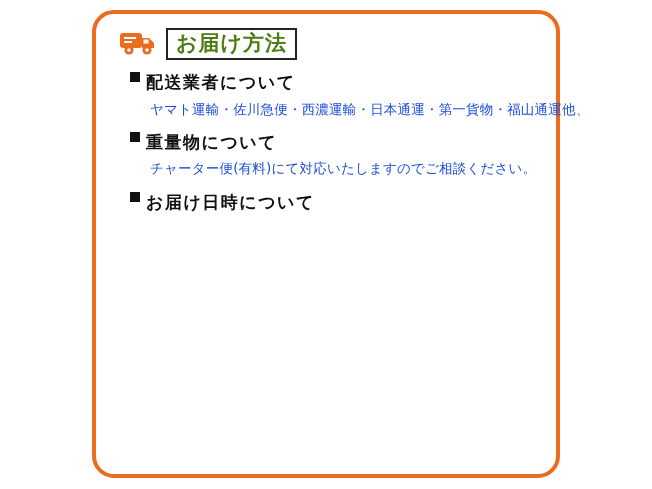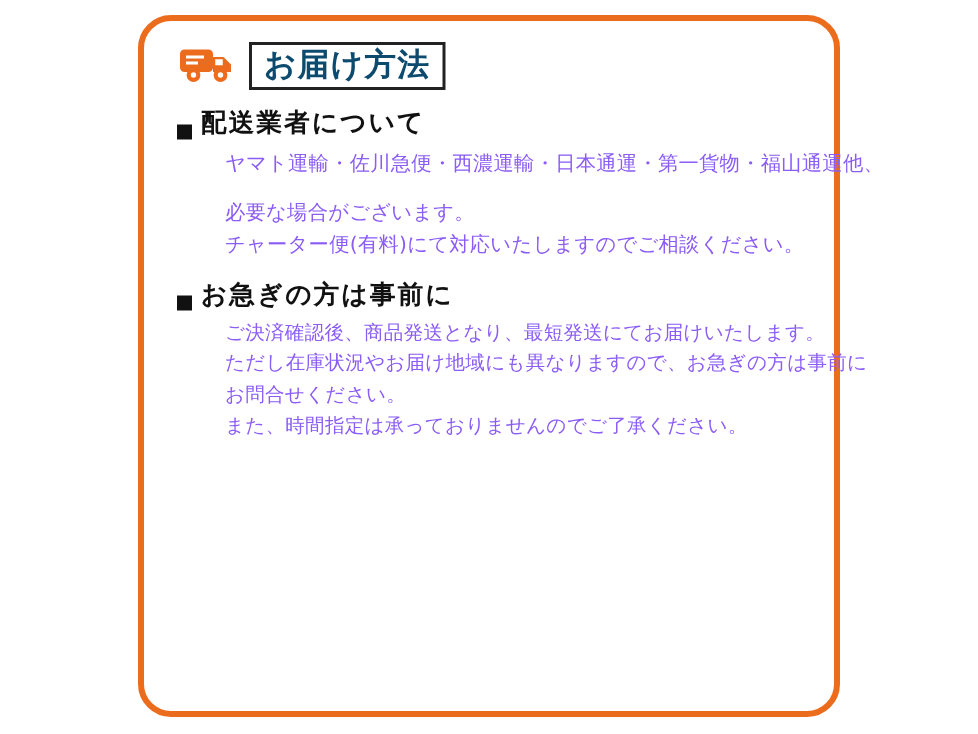--- a/index.html
+++ b/index.html
@@ -52,33 +52,33 @@
     display: block;
   }
   .title-box {
     border: 2px solid #222222;
     padding: 1px 8px 3px 8px;
     display: inline-block;
   }
   .title-text {
     font-size: 21px;
     font-weight: bold;
-    color: #0c4a6e;
+    color: #4d7c0f;
     letter-spacing: 1px;
     line-height: 1.15;
     white-space: nowrap;
   }
   .section {
     margin-top: 12px;
   }
   .section-heading {
     display: flex;
-    align-items: flex-end;
+    align-items: flex-start;
     gap: 6px;
-    margin-left: 6px;
+    margin-left: 18px;
     margin-bottom: 6px;
   }
   .bullet-square {
     width: 10px;
     height: 10px;
     background: #111111;
     display: inline-block;
     flex: 0 0 auto;
   }
   .section-heading-text {
@@ -88,21 +88,21 @@
     letter-spacing: 1.5px;
     line-height: 1.2;
     white-space: nowrap;
   }
   .section-body {
     margin-left: 38px;
     margin-right: 8px;
   }
   .body-line {
     font-size: 13.5px;
-    color: #8b5cf6;
+    color: #1d4ed8;
     line-height: 1.58;
     letter-spacing: 0.2px;
     white-space: nowrap;
   }
   .body-line.small {
     font-size: 13px;
   }
 </style>
 </head>
 <body>
@@ -134,34 +134,31 @@
         <div class="section-heading">
           <span class="bullet-square"></span>
           <span class="section-heading-text">配送業者について</span>
         </div>
         <div class="section-body">
           <div class="body-line">ヤマト運輸・佐川急便・西濃運輸・日本通運・第一貨物・福山通運他、</div>
         </div>
       </div>
 
       <div class="section">
+        <div class="section-heading">
+          <span class="bullet-square"></span>
+          <span class="section-heading-text">重量物について</span>
+        </div>
         <div class="section-body">
-          <div class="body-line">必要な場合がございます。</div>
           <div class="body-line">チャーター便(有料)にて対応いたしますのでご相談ください。</div>
         </div>
       </div>
 
       <div class="section">
         <div class="section-heading">
           <span class="bullet-square"></span>
-          <span class="section-heading-text">お急ぎの方は事前に</span>
-        </div>
-        <div class="section-body">
-          <div class="body-line small">ご決済確認後、商品発送となり、最短発送にてお届けいたします。</div>
-          <div class="body-line small">ただし在庫状況やお届け地域にも異なりますので、お急ぎの方は事前に</div>
-          <div class="body-line small">お問合せください。</div>
-          <div class="body-line small">また、時間指定は承っておりませんのでご了承ください。</div>
+          <span class="section-heading-text">お届け日時について</span>
         </div>
       </div>
 
     </div>
   </div>
 </div>
 
 </body></html>

